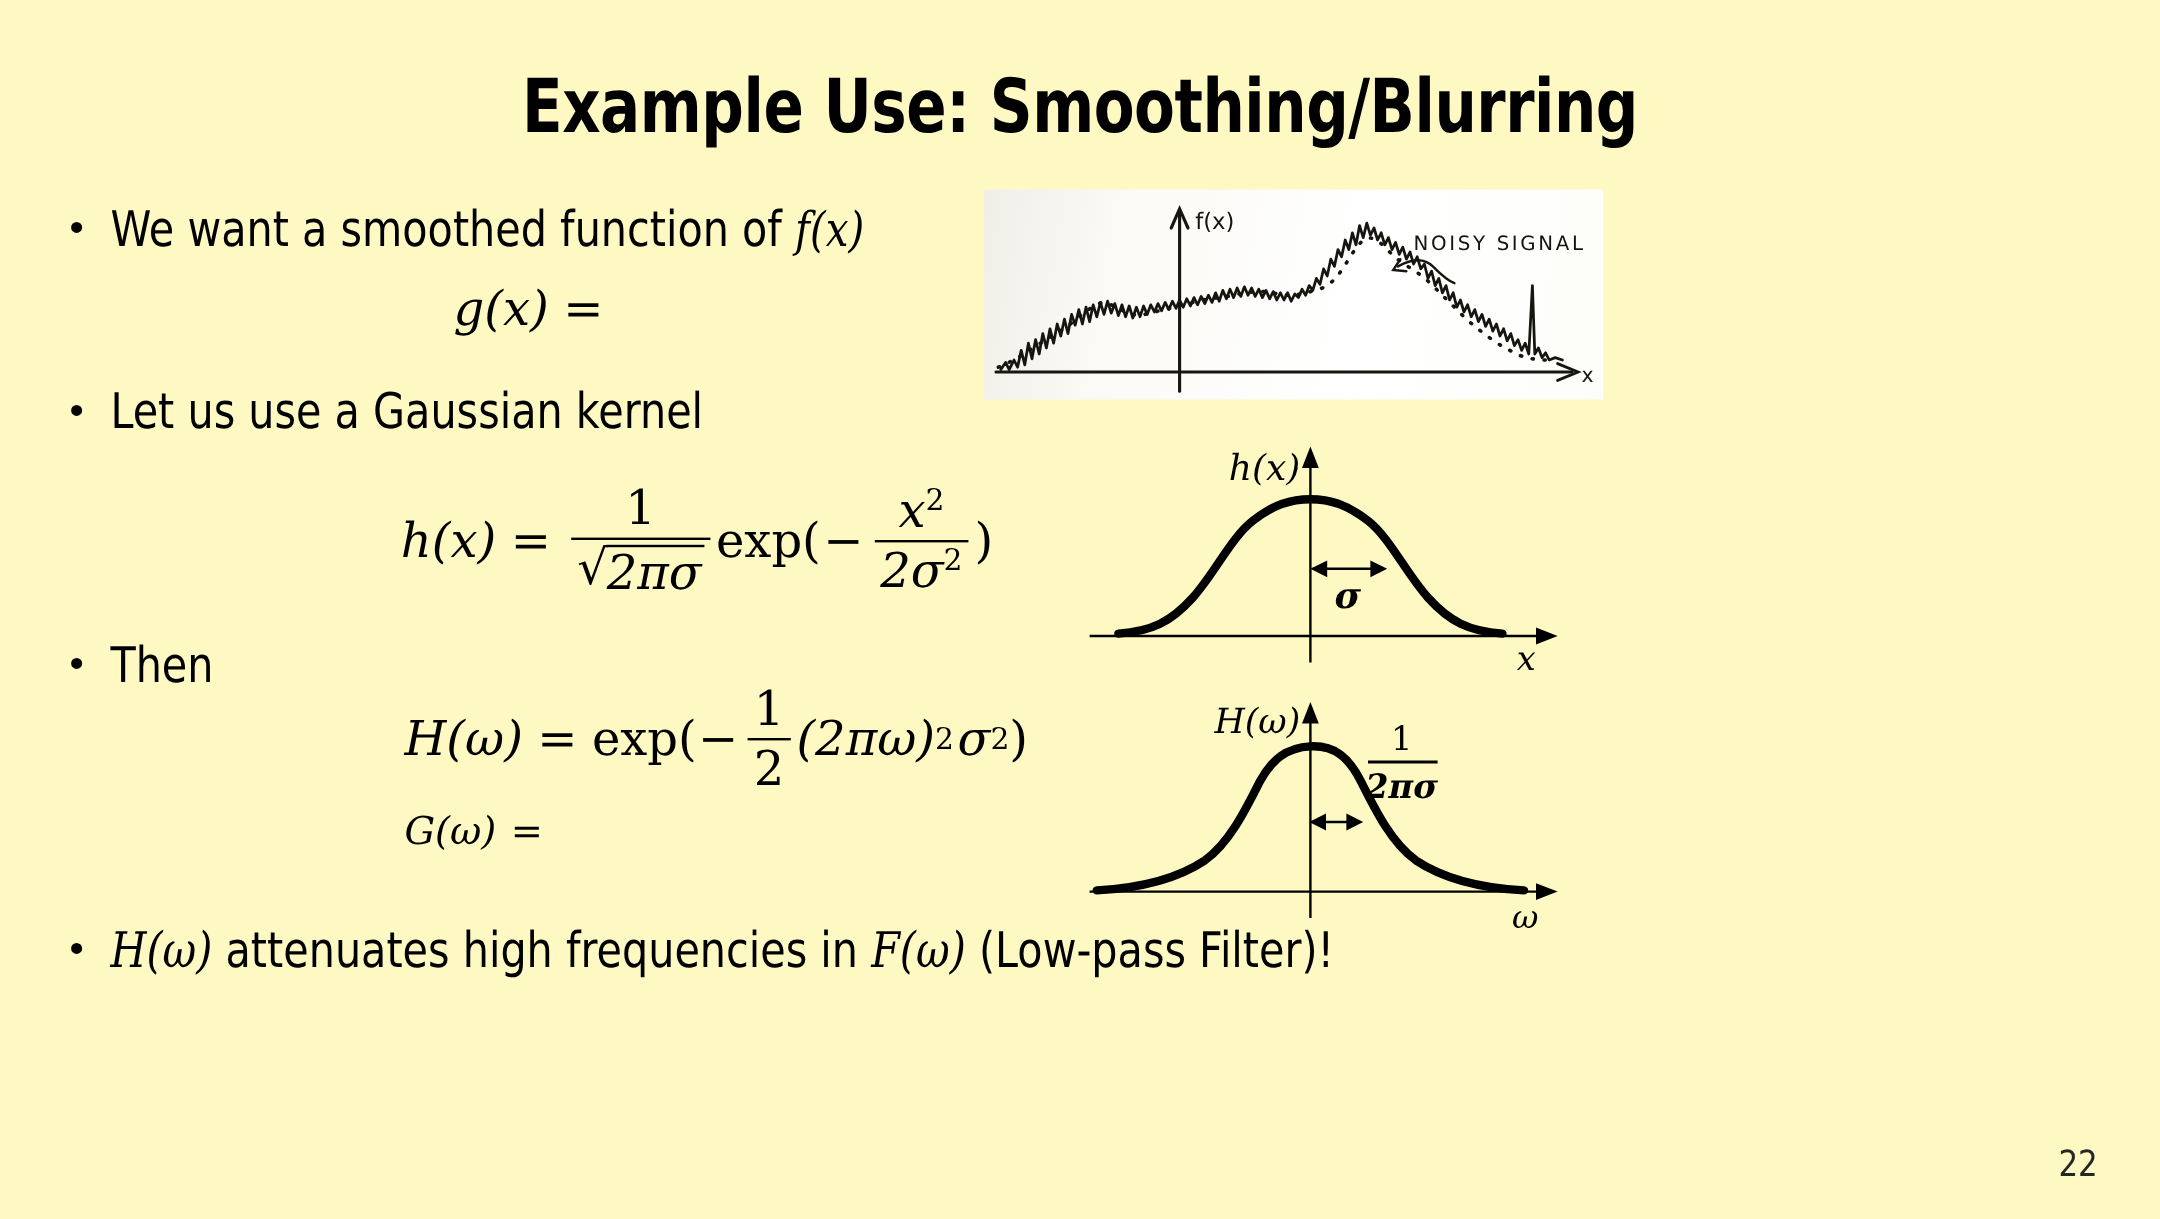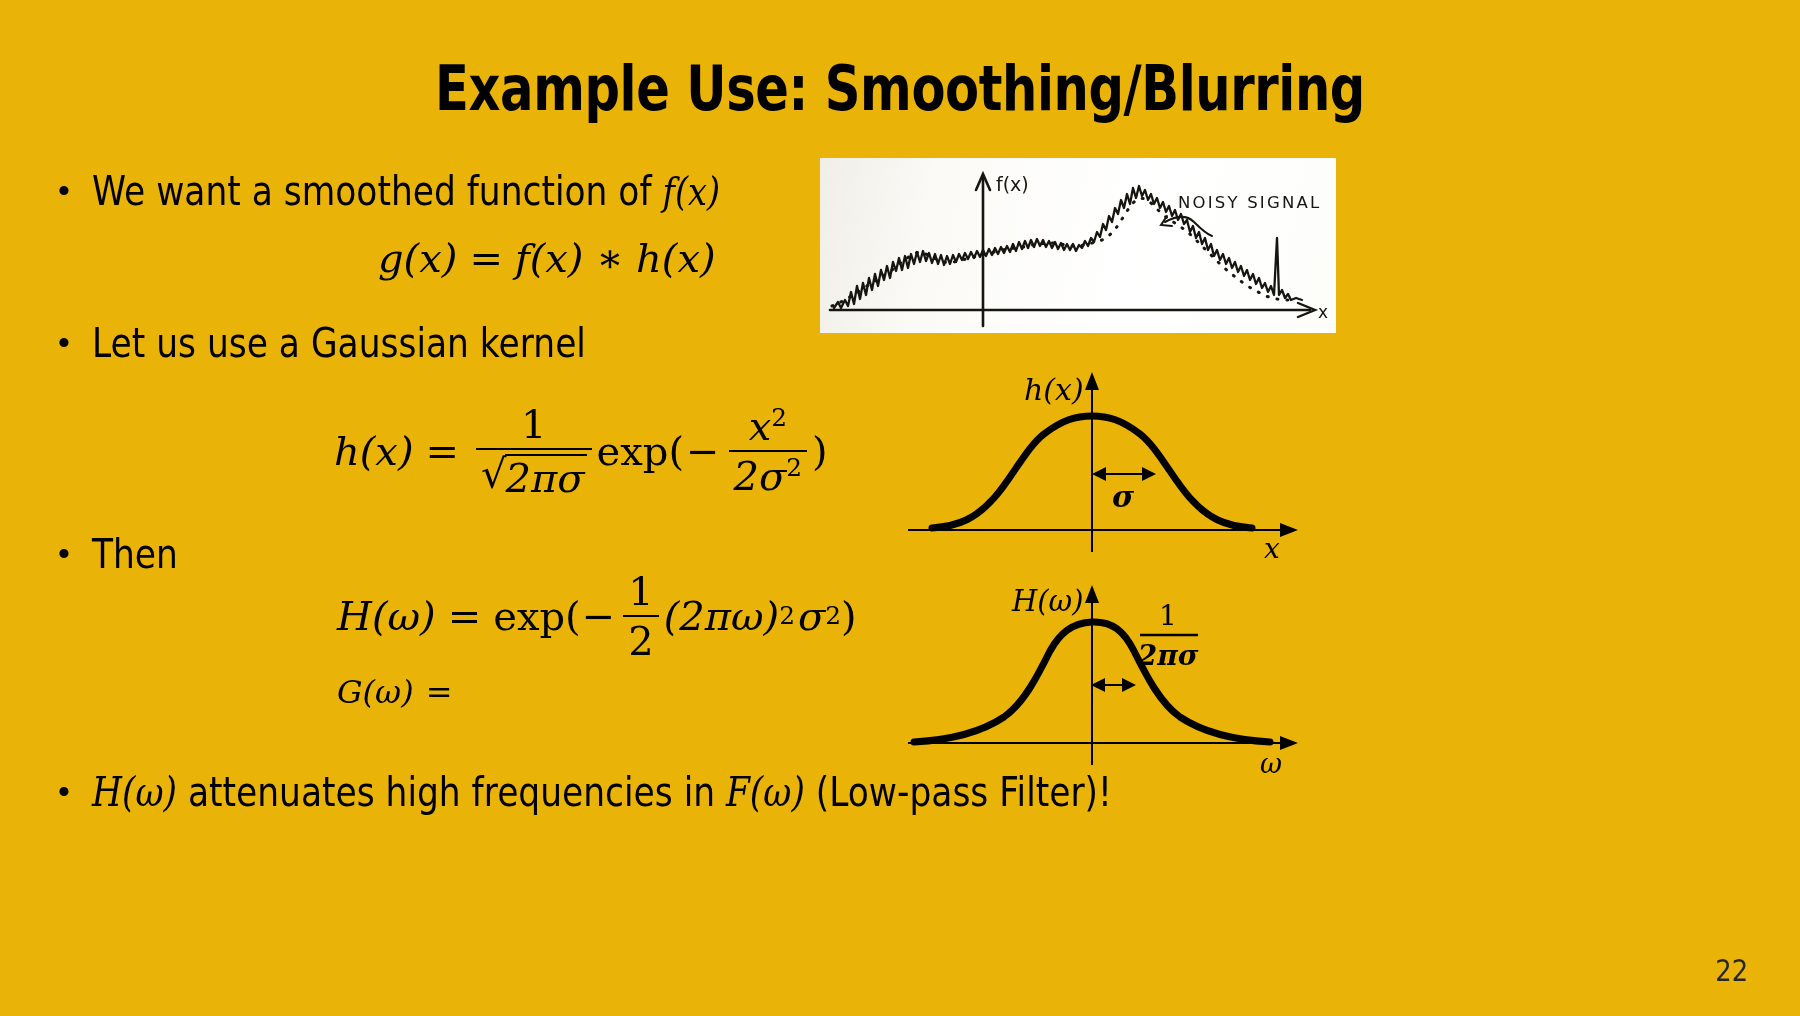--- a/index.html
+++ b/index.html
@@ -12,21 +12,21 @@
     height: 1016px;
     overflow: hidden;
     font-family: "Liberation Sans", sans-serif;
     color: #000000;
     position: relative;
   }
 
   .slide {
     position: absolute;
     inset: 0;
-    background: #eab308;
+    background: #fef9c3;
   }
 
   
   .slide-title {
     position: absolute;
     top: 56px;
     left: 0;
     width: 1800px;
     text-align: center;
     font-family: "DejaVu Sans", sans-serif;
@@ -183,21 +183,20 @@
   <div class="content-col">
 
     <div class="bullet-row" id="bullet-1">
       <span class="bullet-dot">•</span>
       <span class="bullet-text"><span>We want a smoothed function of </span><span class="math mi" style="font-size:40px">f(x)</span></span>
     </div>
 
     <div class="eq math" id="eq-g">
       <span class="mi">g(x)</span>
       <span style="padding:0 12px">=</span>
-      <span class="mi">f(x) ∗ h(x)</span>
     </div>
 
     <div class="bullet-row" id="bullet-2">
       <span class="bullet-dot">•</span>
       <span class="bullet-text">Let us use a Gaussian kernel</span>
     </div>
 
     <div class="eq math" id="eq-h">
       <span class="mi">h(x)</span>
       <span style="padding:0 12px">=</span>

